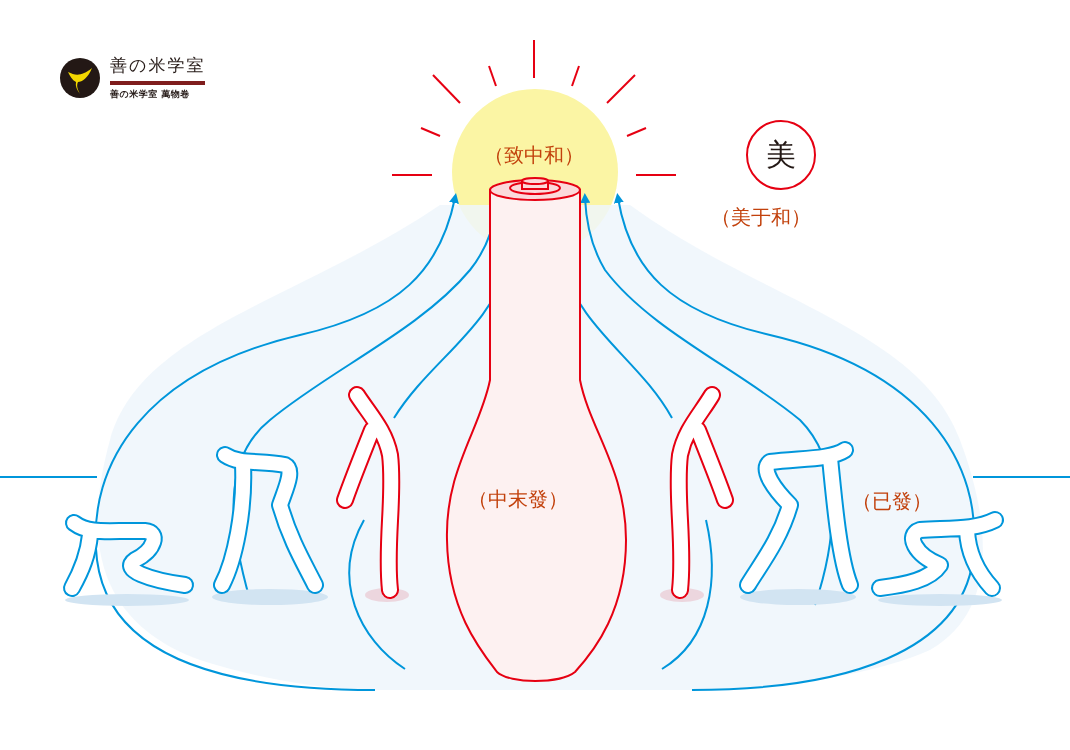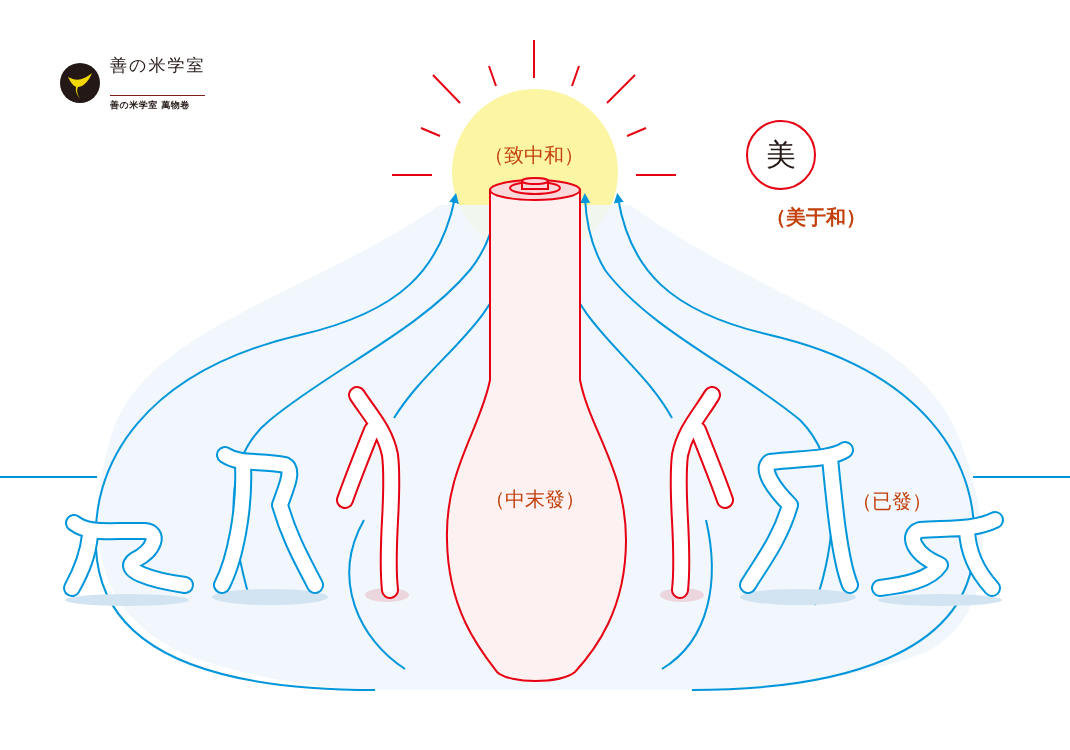--- a/index.html
+++ b/index.html
@@ -1,21 +1,21 @@
 <!DOCTYPE html>
 <html><head>
 <meta charset="utf-8">
 <style>
   html,body{margin:0;padding:0;background:#ffffff;}
   body{width:1070px;height:750px;position:relative;overflow:hidden;font-family:"DejaVu Sans","Liberation Sans",sans-serif;}
   #stage{position:absolute;left:0;top:0;width:1070px;height:750px;}
   .logo{position:absolute;left:60px;top:54px;display:flex;align-items:center;}
   .logo-mark{width:40px;height:40px;border-radius:50%;background:#231815;position:relative;overflow:hidden;}
   .logo-text{margin-left:10px;}
-  .logo-title{font-family:"DejaVu Serif","Liberation Serif",serif;font-size:17px;color:#231815;letter-spacing:2px;padding-bottom:18px;border-bottom:1px solid #7f1d1d;}
+  .logo-title{font-family:"DejaVu Serif","Liberation Serif",serif;font-size:17px;color:#231815;letter-spacing:2px;padding-bottom:4px;border-bottom:4px solid #7f1d1d;}
   .logo-sub{font-size:9px;color:#231815;margin-top:3px;letter-spacing:0.5px;font-weight:bold;}
   .label{position:absolute;font-size:20px;color:#c2410c;white-space:nowrap;}
   .mei-circle{position:absolute;left:746px;top:120px;width:70px;height:70px;border:2px solid #e60012;border-radius:50%;box-sizing:border-box;display:flex;align-items:center;justify-content:center;font-size:30px;color:#231815;}
 </style>
 </head>
 <body>
 
 <div id="stage">
 <svg width="1070" height="750" viewBox="0 0 1070 750" xmlns="http://www.w3.org/2000/svg">
   <defs>
@@ -109,18 +109,18 @@
       <path d="M8,14 C16,18 22,18 32,10 C28,20 22,24 18,24 C16,28 18,32 20,36 C17,32 15,28 16,24 C12,22 10,18 8,14 Z" fill="#f2d700"></path>
     </svg>
   </div>
   <div class="logo-text">
     <div class="logo-title">善の米学室</div>
     <div class="logo-sub">善の米学室 萬物卷</div>
   </div>
 </div>
 
 <div class="label" style="left:484px;top:142px;">（致中和）</div>
-<div class="label" style="left:485px;top:486px;">（中末發）</div>
+<div class="label" style="left:468px;top:486px;">（中末發）</div>
 <div class="label" style="left:852px;top:488px;">（已發）</div>
 <div class="mei-circle">
   <span>美</span>
 </div>
-<div class="label" style="left:766px;top:204px;font-weight:bold;">（美于和）</div>
+<div class="label" style="left:711px;top:204px;">（美于和）</div>
 
 </body></html>

